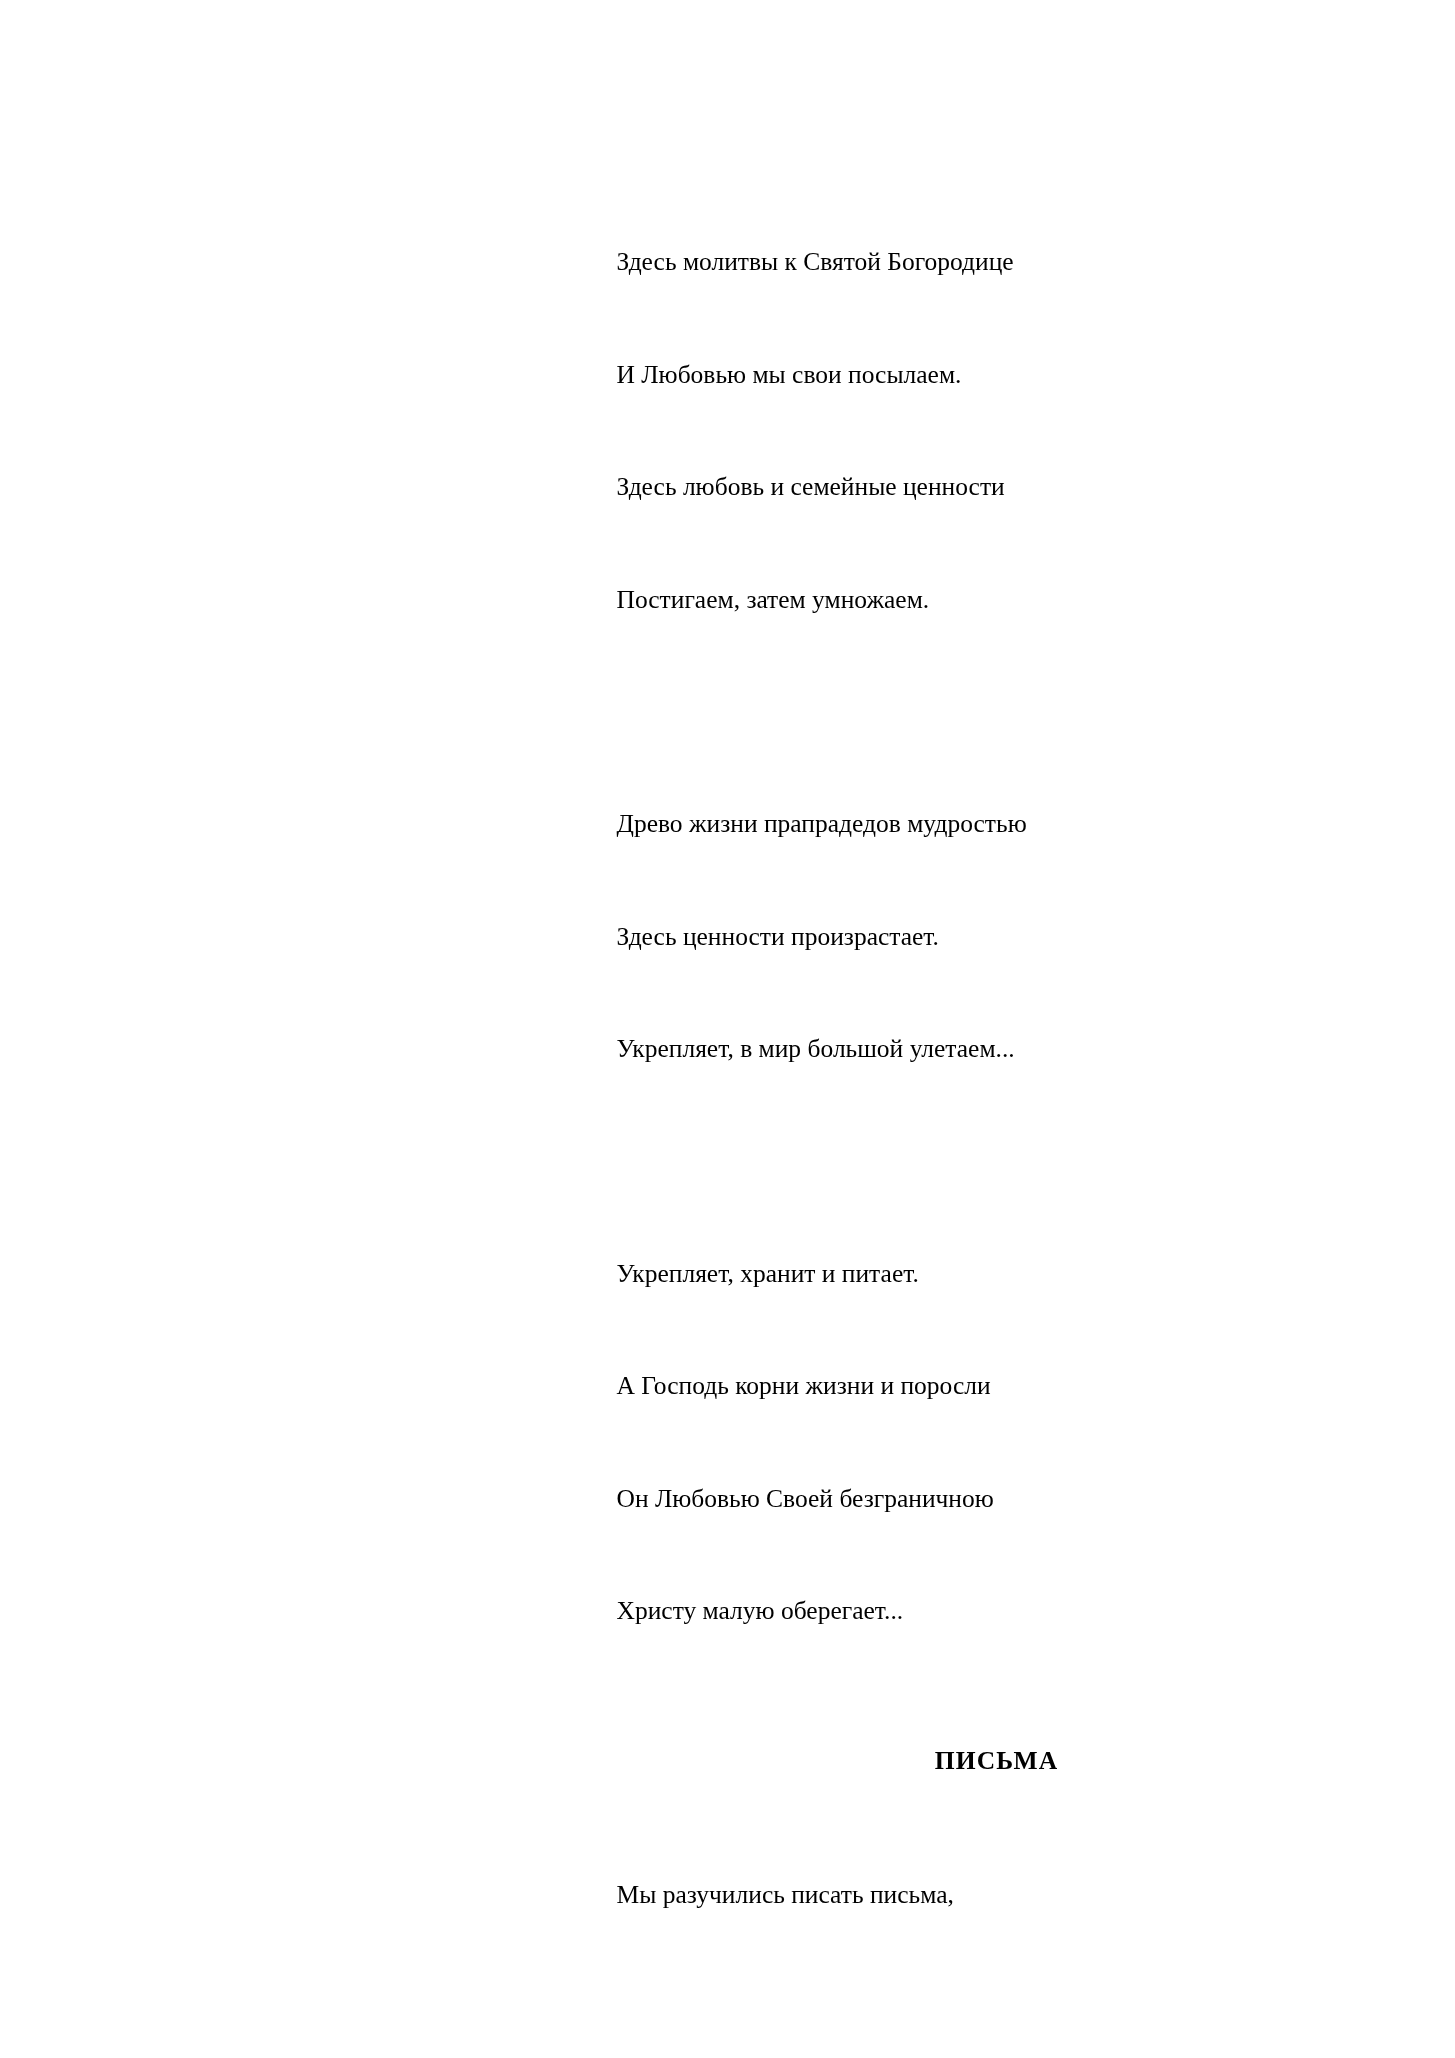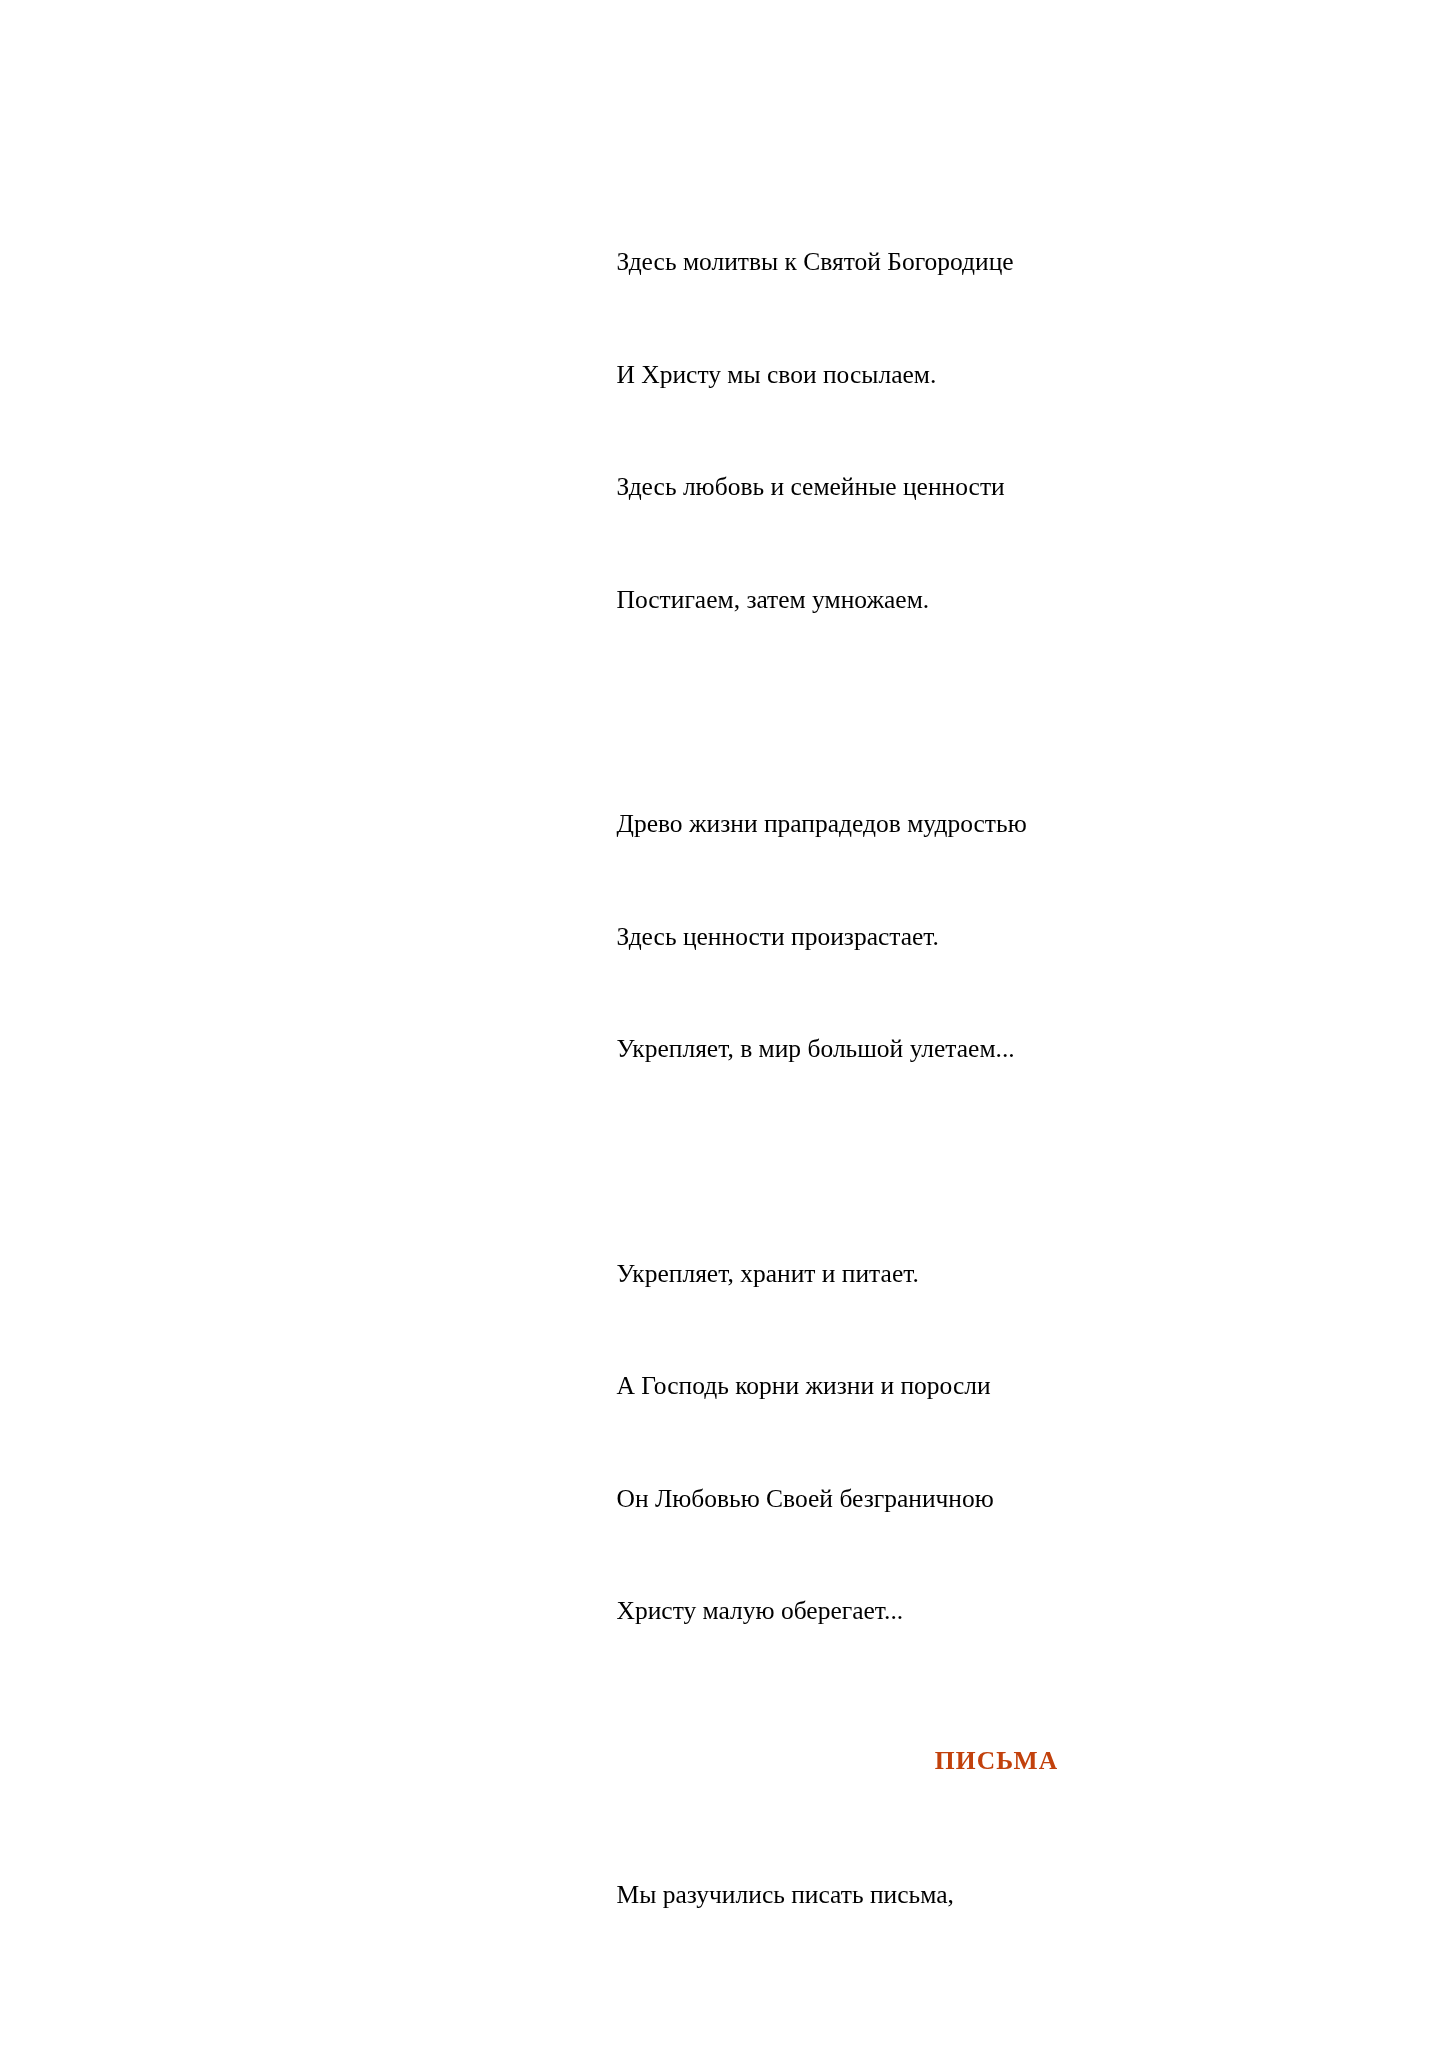--- a/index.html
+++ b/index.html
@@ -32,34 +32,34 @@
   }
   .stanza .line {
     display: block;
   }
   .poem-title {
     font-family: "Liberation Serif", "DejaVu Serif", serif;
     font-size: 25.5px;
     line-height: 37.5px;
     font-weight: bold;
     letter-spacing: 1.2px;
-    color: #c2410c;
+    color: #000000;
     text-align: center;
     margin: 24px 0 22px 0;
   }
 </style>
 </head>
 <body>
 
 <div class="page">
   <div class="content">
 
     <p class="stanza">
       <span class="line">Здесь молитвы к Святой Богородице</span>
-      <span class="line">И Христу мы свои посылаем.</span>
+      <span class="line">И Любовью мы свои посылаем.</span>
       <span class="line">Здесь любовь и семейные ценности</span>
       <span class="line">Постигаем, затем умножаем.</span>
     </p>
 
     <p class="stanza">
       <span class="line">Древо жизни прапрадедов мудростью</span>
       <span class="line">Здесь ценности произрастает.</span>
       <span class="line">Укрепляет, в мир большой улетаем...</span>
     </p>
 

